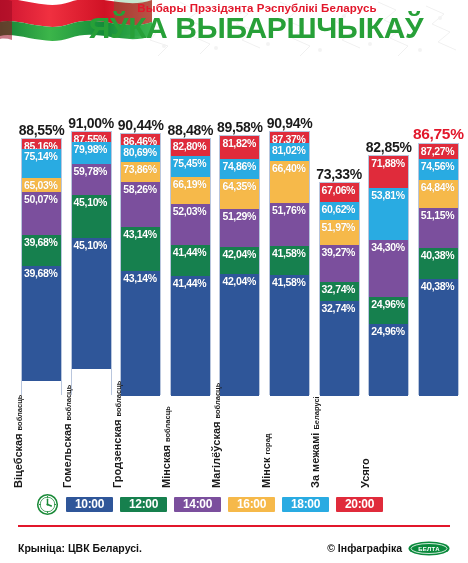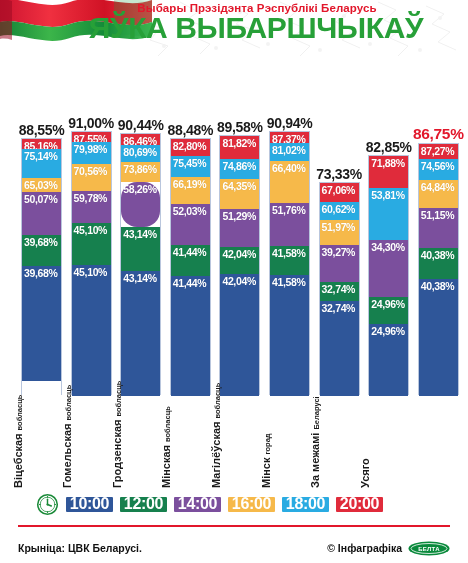--- a/index.html
+++ b/index.html
@@ -127,21 +127,21 @@
     display: flex;
     align-items: center;
     gap: 7px;
     padding-left: 36px;
   }
   #clock-icon { width: 23px; height: 23px; flex: none; }
   .leg-chip {
     width: 47px; height: 15px;
     border-radius: 1px;
     display: flex; align-items: center; justify-content: center;
-    font-size: 16px; font-weight: 700; color: #ffffff;
+    font-size: 12px; font-weight: 700; color: #ffffff;
     letter-spacing: -0.3px;
   }
 
   
   #rule {
     position: absolute; left: 18px; top: 525px;
     width: 432px; height: 2px; background: #e2172b;
   }
   #footer {
     position: absolute; left: 0; top: 533px;
@@ -239,23 +239,20 @@
     </div>
     <div class="bar-group" style="left: 70.6px; bottom: 8px;">
       <div class="bar-total-label">91,00%</div>
       <div class="bar-stack" style="height: 263.9px;">
         <div class="seg s5" style="background: rgb(224, 43, 59); height: 10.005px;">
           <div class="seg-label">87,55%</div>
         </div>
         <div class="seg s4" style="background: rgb(41, 171, 226); height: 21.953px;">
           <div class="seg-label">79,98%</div>
         </div>
-        <div class="seg s3" style="background: rgb(246, 185, 74); height: 27.318px;">
-          <div class="seg-label">70,56%</div>
-        </div>
         <div class="seg s2" style="background: rgb(123, 79, 157); height: 31.262px;">
           <div class="seg-label">59,78%</div>
         </div>
         <div class="seg s1" style="background: rgb(22, 128, 78); height: 42.572px;">
           <div class="seg-label">45,10%</div>
         </div>
         <div class="seg s0" style="background: rgb(47, 86, 153); height: 130.79px;">
           <div class="seg-label">45,10%</div>
         </div>
       </div>
@@ -265,21 +262,21 @@
       <div class="bar-stack" style="height: 262.276px;">
         <div class="seg s5" style="background: rgb(224, 43, 59); height: 11.542px;">
           <div class="seg-label">86,46%</div>
         </div>
         <div class="seg s4" style="background: rgb(41, 171, 226); height: 16.733px;">
           <div class="seg-label">80,69%</div>
         </div>
         <div class="seg s3" style="background: rgb(246, 185, 74); height: 19.807px;">
           <div class="seg-label">73,86%</div>
         </div>
-        <div class="seg s2" style="background: rgb(123, 79, 157); height: 45.24px; border-radius: 16px;">
+        <div class="seg s2" style="background: rgb(123, 79, 157); height: 45.24px;">
           <div class="seg-label">58,26%</div>
         </div>
         <div class="seg s1" style="background: rgb(22, 128, 78); height: 43.848px;">
           <div class="seg-label">43,14%</div>
         </div>
         <div class="seg s0" style="background: rgb(47, 86, 153); height: 125.106px;">
           <div class="seg-label">43,14%</div>
         </div>
       </div>
     </div>

